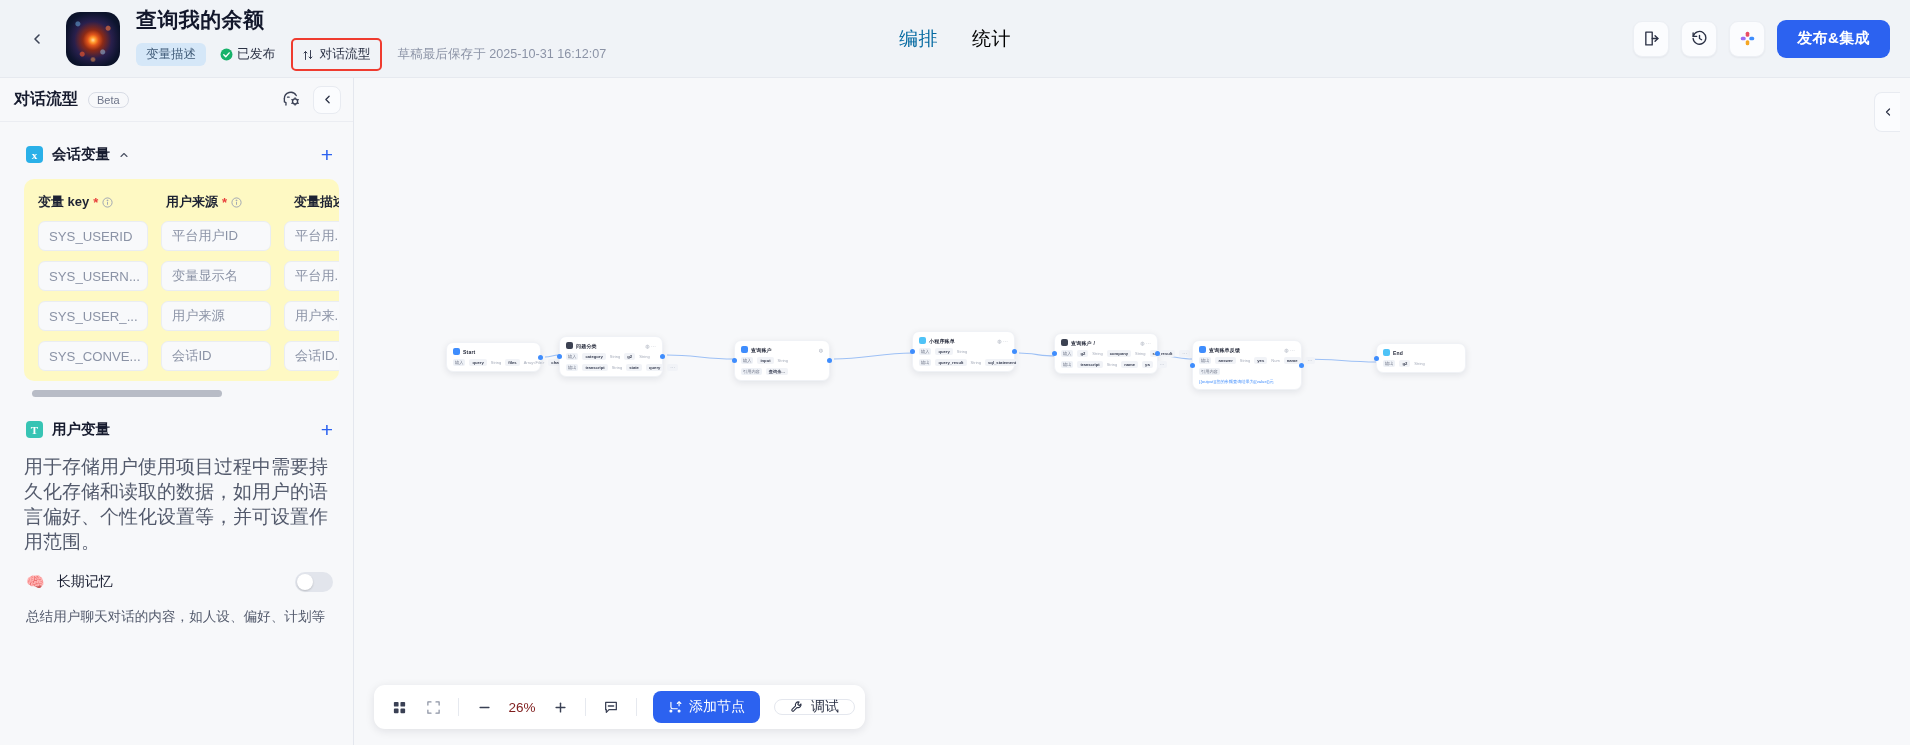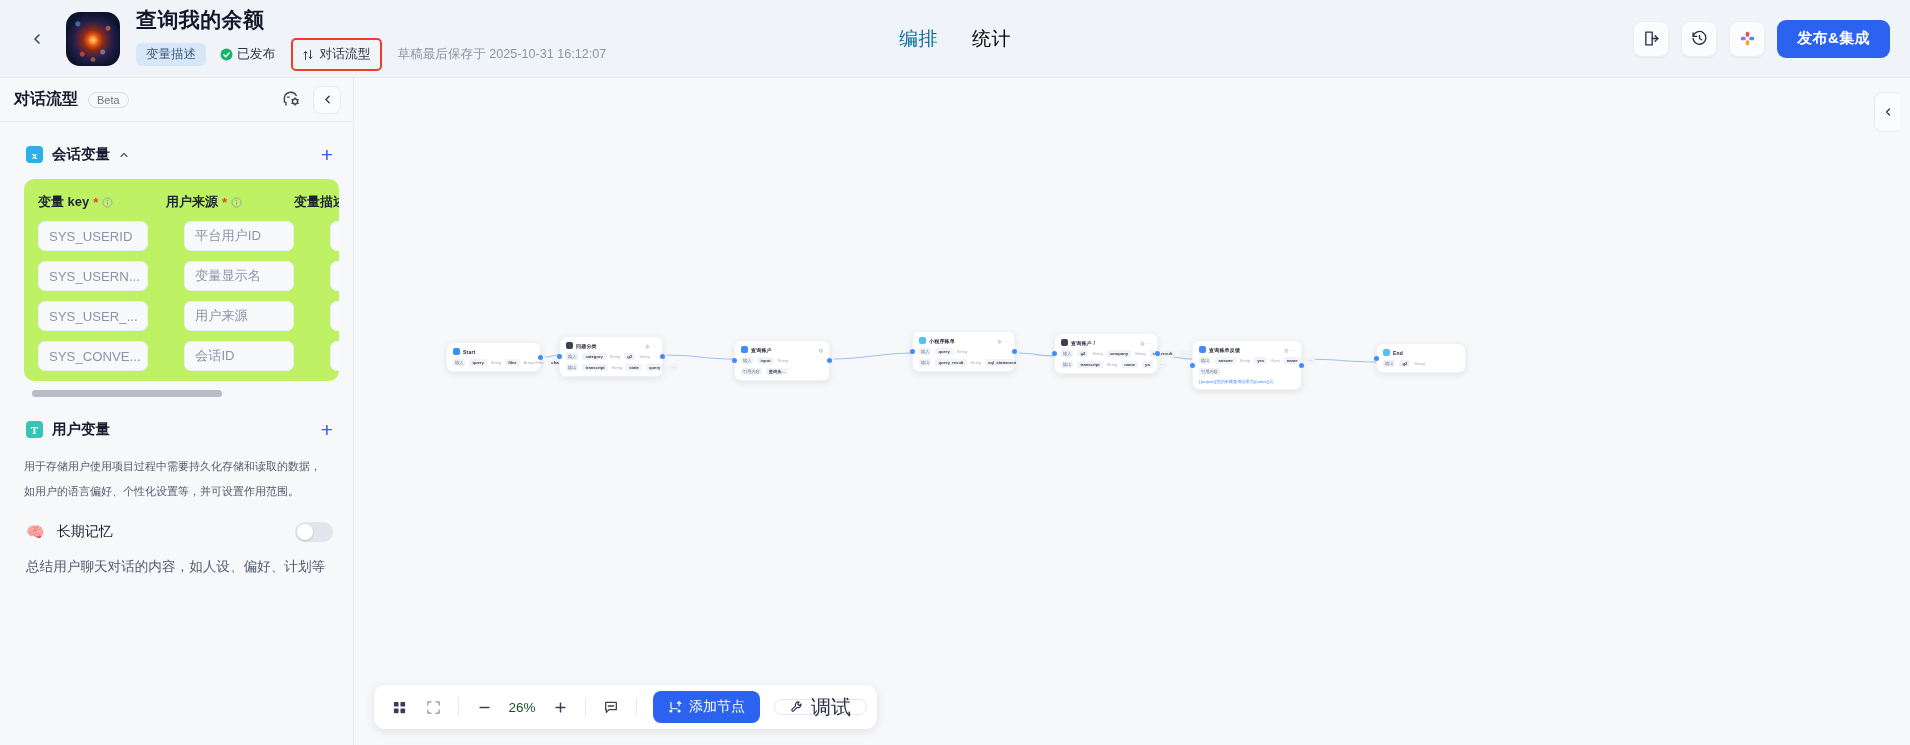--- a/index.html
+++ b/index.html
@@ -119,46 +119,46 @@
     font-size: 11px; font-weight: 700; display:flex; align-items:center; justify-content:center;
     font-family: "Liberation Serif", serif;
   }
   .grp-icon.blue { background: #2ab0e8; }
   .grp-icon.teal { background: #37c4b4; }
   .grp-name { font-size: 14.5px; color: #161b2e; font-weight: 700; margin-left: 9px; }
   .chev-up { margin-left: 8px; color: #4a5163; display:flex; }
   .grp-add { margin-left: auto; color: #2c62f0; font-size: 21px; line-height: 1; cursor: pointer; font-weight: 400;}
 
   .var-card {
-    margin: 14px 14px 0 24px; background: #bef264; border-radius: 10px;
+    margin: 14px 14px 0 24px; background: #fef9c3; border-radius: 10px;
     padding: 14px 0 10px 0; overflow: hidden; position: relative;
   }
   .var-table { width: 560px; }
   .var-hrow { display: flex; padding: 0 0 0 14px; gap: 18px; }
   .var-h {
     font-size: 13px; color: #1d2233; font-weight: 700;
     display: flex; align-items: center; gap: 4px; width: 110px; flex: none;
   }
   .var-h .req { color: #e8413c; font-weight: 700; }
   .var-h .info { color: #9aa1b2; display:flex; }
-  .var-row { display: flex; padding: 10px 0 0 14px; gap: 36px; text-align: center; }
+  .var-row { display: flex; padding: 10px 0 0 14px; gap: 13px; text-align: center; }
   .var-cell {
     width: 110px; flex: none; height: 30px; border: 1px solid #eaedf2;
     background: #f8f9fb; border-radius: 7px; color: #8b93a6; font-size: 13.2px;
     display: flex; align-items: center; padding: 0 10px;
     white-space: nowrap; overflow: hidden;
   }
   .hscroll {
     margin: 9px 14px 0 24px; height: 7px; border-radius: 4px;
     background: transparent; position: relative;
   }
   .hscroll i { position:absolute; left:8px; top:0; width: 190px; height: 7px; background:#b8bcc6; border-radius:4px; display:block; }
 
   .grp-desc {
-    font-size: 11px; color: #535a6c; line-height: 25px;
+    font-size: 19px; color: #535a6c; line-height: 25px;
     padding: 14px 22px 0 24px;
   }
   .mem-row {
     display: flex; align-items: center; padding: 18px 20px 0 26px;
   }
   .mem-emoji { font-size: 15px; }
   .mem-name { font-size: 14px; color: #161b2e; margin-left: 12px; }
   .toggle {
     margin-left: auto; width: 38px; height: 20px; border-radius: 11px;
     background: #e2e5ec; position: relative; cursor: pointer;
@@ -203,29 +203,29 @@
   .edges { position:absolute; inset:0; pointer-events:none; }
 
   .bottom-bar {
     position: absolute; left: 20px; bottom: 16px;
     height: 44px; background:#fff; border-radius: 11px;
     box-shadow: 0 2px 10px rgba(16,24,40,.10);
     display: flex; align-items: center; padding: 0 10px; gap: 4px;
   }
   .bb-icon { width: 30px; height: 30px; display:flex; align-items:center; justify-content:center; color:#3a4054; cursor:pointer; border-radius:7px;}
   .bb-sep { width:1px; height:18px; background:#e6e9ef; margin: 0 6px; }
-  .bb-zoom { font-size: 13.5px; color:#14532d; min-width: 38px; text-align:center; cursor:pointer; }
+  .bb-zoom { font-size: 13.5px; color:#7f1d1d; min-width: 38px; text-align:center; cursor:pointer; }
   .bb-add {
     background:#2c62f0; color:#fff; height: 32px; border-radius: 8px;
     display:flex; align-items:center; gap:7px; padding: 0 15px; font-size: 14px;
     margin-left: 6px; cursor:pointer; font-weight: 400;
   }
   .bb-debug {
     height: 16px; border:1px solid #e4e7ee; border-radius:8px; background:#fff;
-    display:flex; align-items:center; gap:7px; padding: 0 15px; font-size: 20px;
+    display:flex; align-items:center; gap:7px; padding: 0 15px; font-size: 14px;
     color:#2b3145; margin-left: 10px; cursor:pointer;
   }
 </style>
 </head>
 <body>
 
 <div class="header">
   <div class="hdr-back">
     <svg width="16" height="16" viewBox="0 0 24 24" fill="none" stroke="currentColor" stroke-width="2.4" stroke-linecap="round" stroke-linejoin="round">
         <polyline points="15 18 9 12 15 6"></polyline>

